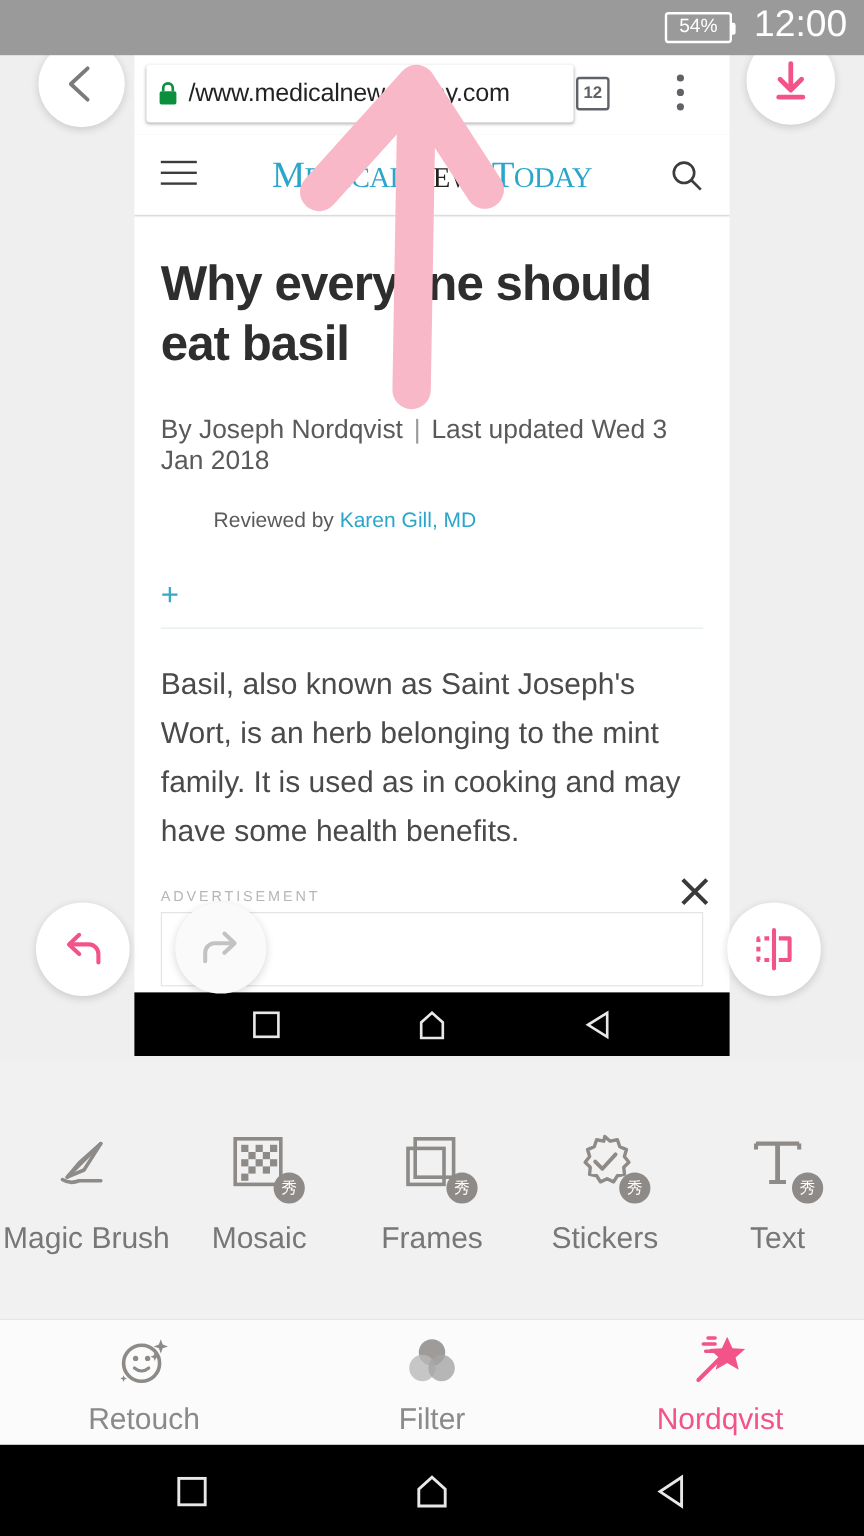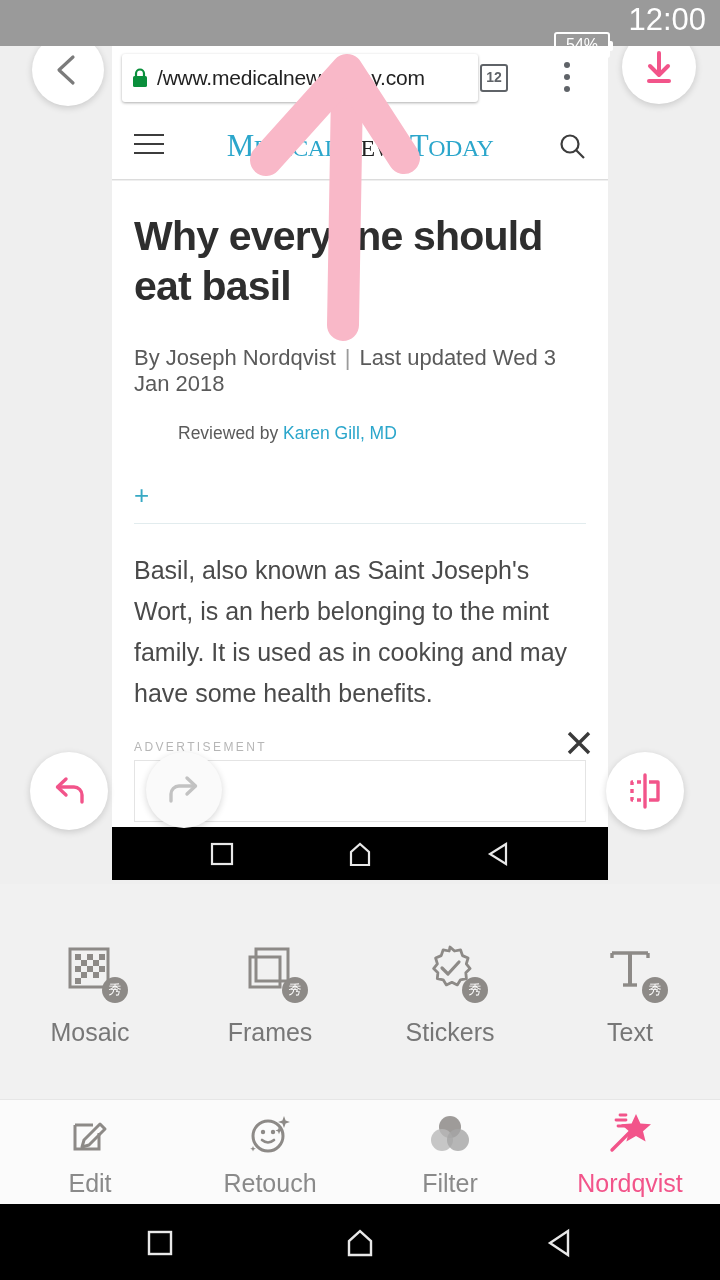--- a/index.html
+++ b/index.html
@@ -16,21 +16,21 @@
     position:absolute; left:0; top:0; width:720px; height:46px;
     background:#9a9a9a; z-index:40;
   }
   .dev-clock {
     position:absolute; right:14px; top:2px;
     font-size:31px; color:#ffffff; font-weight:400; letter-spacing:0px;
   }
   .dev-batt {
     position:absolute; right:110px; top:10px;
     width:56px; height:26px; border:2px solid #fff; border-radius:3px;
-    color:#fff; font-size:16px; text-align:center; line-height:22px;margin-top:22px;
+    color:#fff; font-size:16px; text-align:center; line-height:22px;
   }
   .dev-batt::after{
     content:""; position:absolute; right:-5px; top:7px;
     width:3px; height:10px; background:#fff; border-radius:0 2px 2px 0;
   }
 
   
   .shot { position:absolute; left:112px; top:0; width:496px; height:880px; z-index:10; }
 
   
@@ -334,20 +334,30 @@
   <div class="fab fab-flip">
     <svg width="42" height="42" viewBox="0 0 42 42">
       <path d="M21 5 V37" stroke="#f2548a" stroke-width="3.4" stroke-linecap="round"></path>
       <path d="M25 12 H34 V30 H25" fill="none" stroke="#f2548a" stroke-width="3.4" stroke-linejoin="round"></path>
       <path d="M17 12 H8 V30 H17" fill="none" stroke="#f2548a" stroke-width="3.4" stroke-linejoin="round" stroke-dasharray="4 4"></path>
     </svg>
   </div>
 
   <div class="tools">
 
+    <div class="tool">
+      <div class="tool-ic">
+        <svg width="56" height="56" viewBox="0 0 56 56">
+            <path d="M12 40 L40 12" stroke="#8d8a87" stroke-width="3" stroke-linecap="round"></path>
+            <path d="M12 40 L26 34 L40 12 L22 28 Z" fill="none" stroke="#8d8a87" stroke-width="3" stroke-linejoin="round"></path>
+            <path d="M8 42 Q14 46 22 43 L40 43" fill="none" stroke="#8d8a87" stroke-width="3" stroke-linecap="round"></path>
+          </svg>
+      </div>
+      <div class="tool-lb">Magic Brush</div>
+    </div>
 
     <div class="tool">
       <div class="tool-ic">
         <svg width="56" height="56" viewBox="0 0 56 56">
             <rect x="8" y="8" width="38" height="38" fill="none" stroke="#8d8a87" stroke-width="3"></rect>
             <g fill="#8d8a87">
               <rect x="13" y="13" width="6" height="6"></rect>
               <rect x="25" y="13" width="6" height="6"></rect>
               <rect x="37" y="13" width="6" height="6"></rect>
               <rect x="19" y="19" width="6" height="6"></rect>
@@ -396,30 +406,20 @@
             <path d="M21 44 H35" stroke="#8d8a87" stroke-width="3.4"></path>
           </svg>
         <span class="badge">秀</span>
       </div>
       <div class="tool-lb">Text</div>
     </div>
   </div>
 
   <div class="tabs">
 
-    <div class="tab">
-      <div class="tab-ic">
-        <svg width="46" height="46" viewBox="0 0 46 46">
-            <path d="M8 14 V38 H32 V22" fill="none" stroke="#8d8a87" stroke-width="3"></path>
-            <path d="M8 14 H26" fill="none" stroke="#8d8a87" stroke-width="3"></path>
-            <path d="M17 29 L33 13 L38 18 L22 34 L15 36 Z" fill="none" stroke="#8d8a87" stroke-width="3" stroke-linejoin="round"></path>
-          </svg>
-      </div>
-      <div class="tab-lb">Edit</div>
-    </div>
 
     <div class="tab">
       <div class="tab-ic">
         <svg width="48" height="48" viewBox="0 0 48 48">
             <circle cx="22" cy="26" r="15" fill="none" stroke="#8d8a87" stroke-width="3"></circle>
             <circle cx="17" cy="22" r="2.2" fill="#8d8a87"></circle>
             <circle cx="27" cy="22" r="2.2" fill="#8d8a87"></circle>
             <path d="M16 30 Q22 35 28 30" fill="none" stroke="#8d8a87" stroke-width="2.6" stroke-linecap="round"></path>
             <path d="M38 6 l1.6 4.4 4.4 1.6 -4.4 1.6 -1.6 4.4 -1.6-4.4 -4.4-1.6 4.4-1.6z" fill="#8d8a87"></path>
             <path d="M33 17 l1 2.6 2.6 1 -2.6 1 -1 2.6 -1-2.6 -2.6-1 2.6-1z" fill="#8d8a87"></path>

